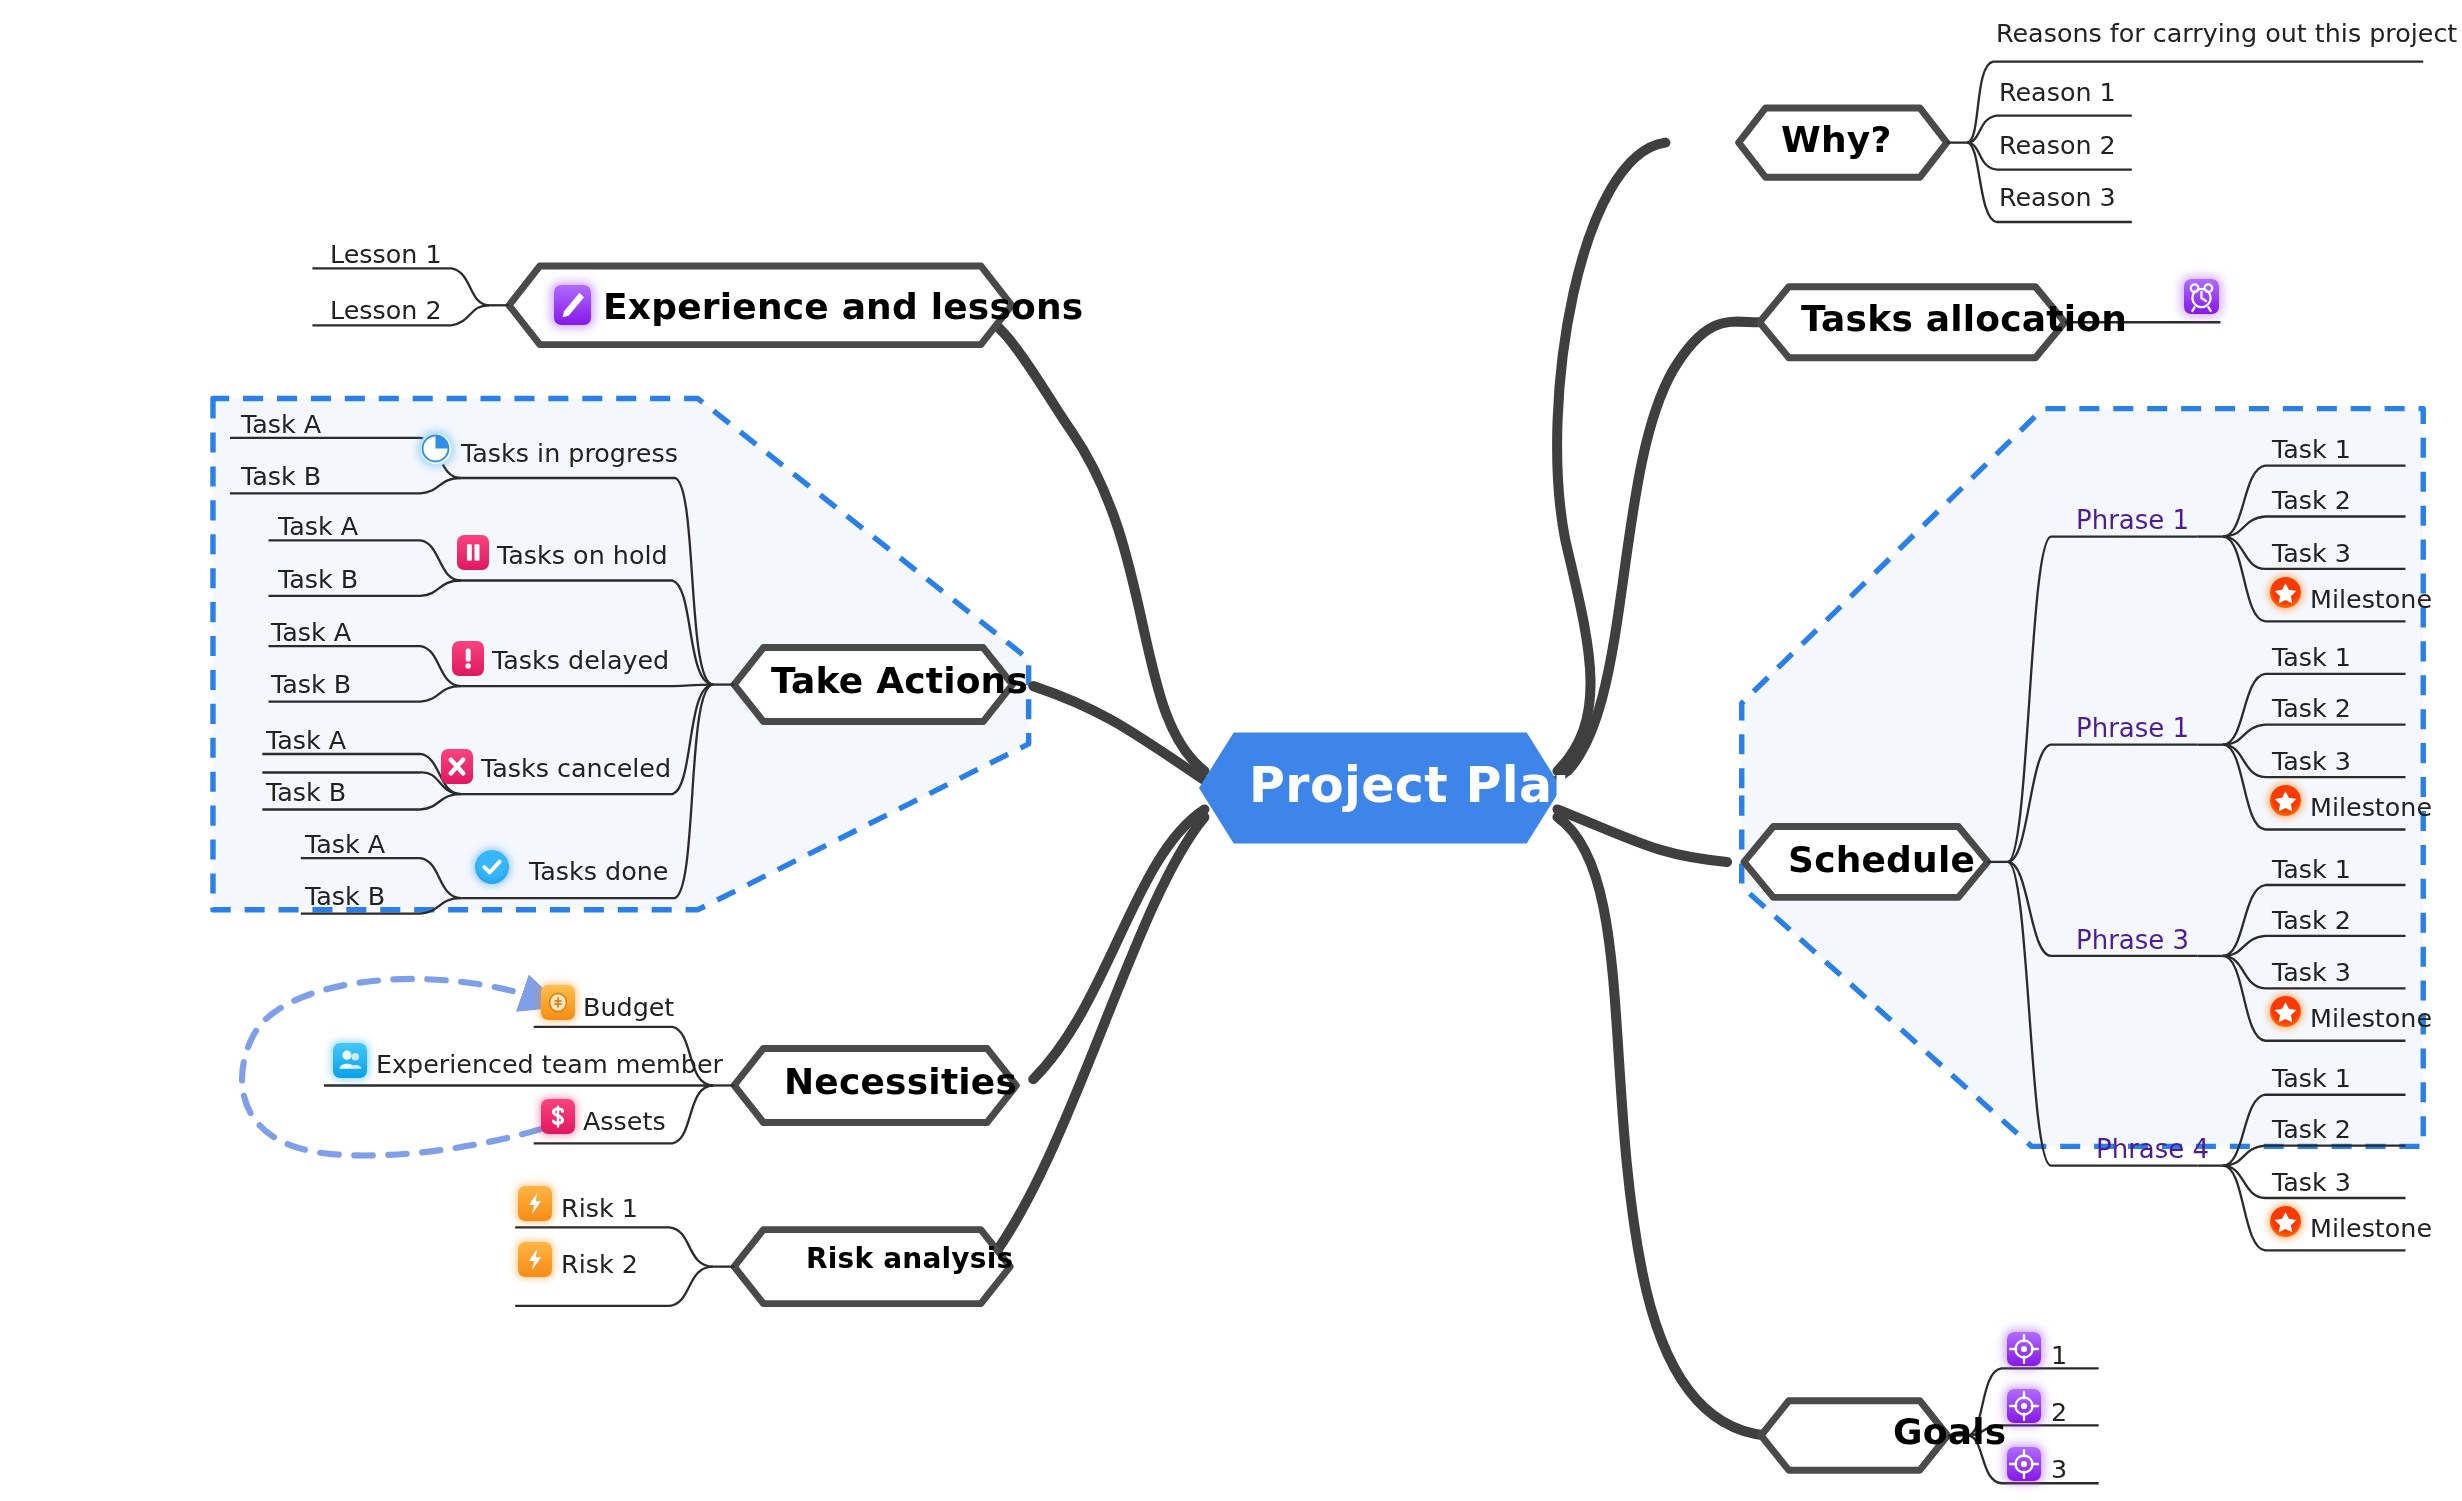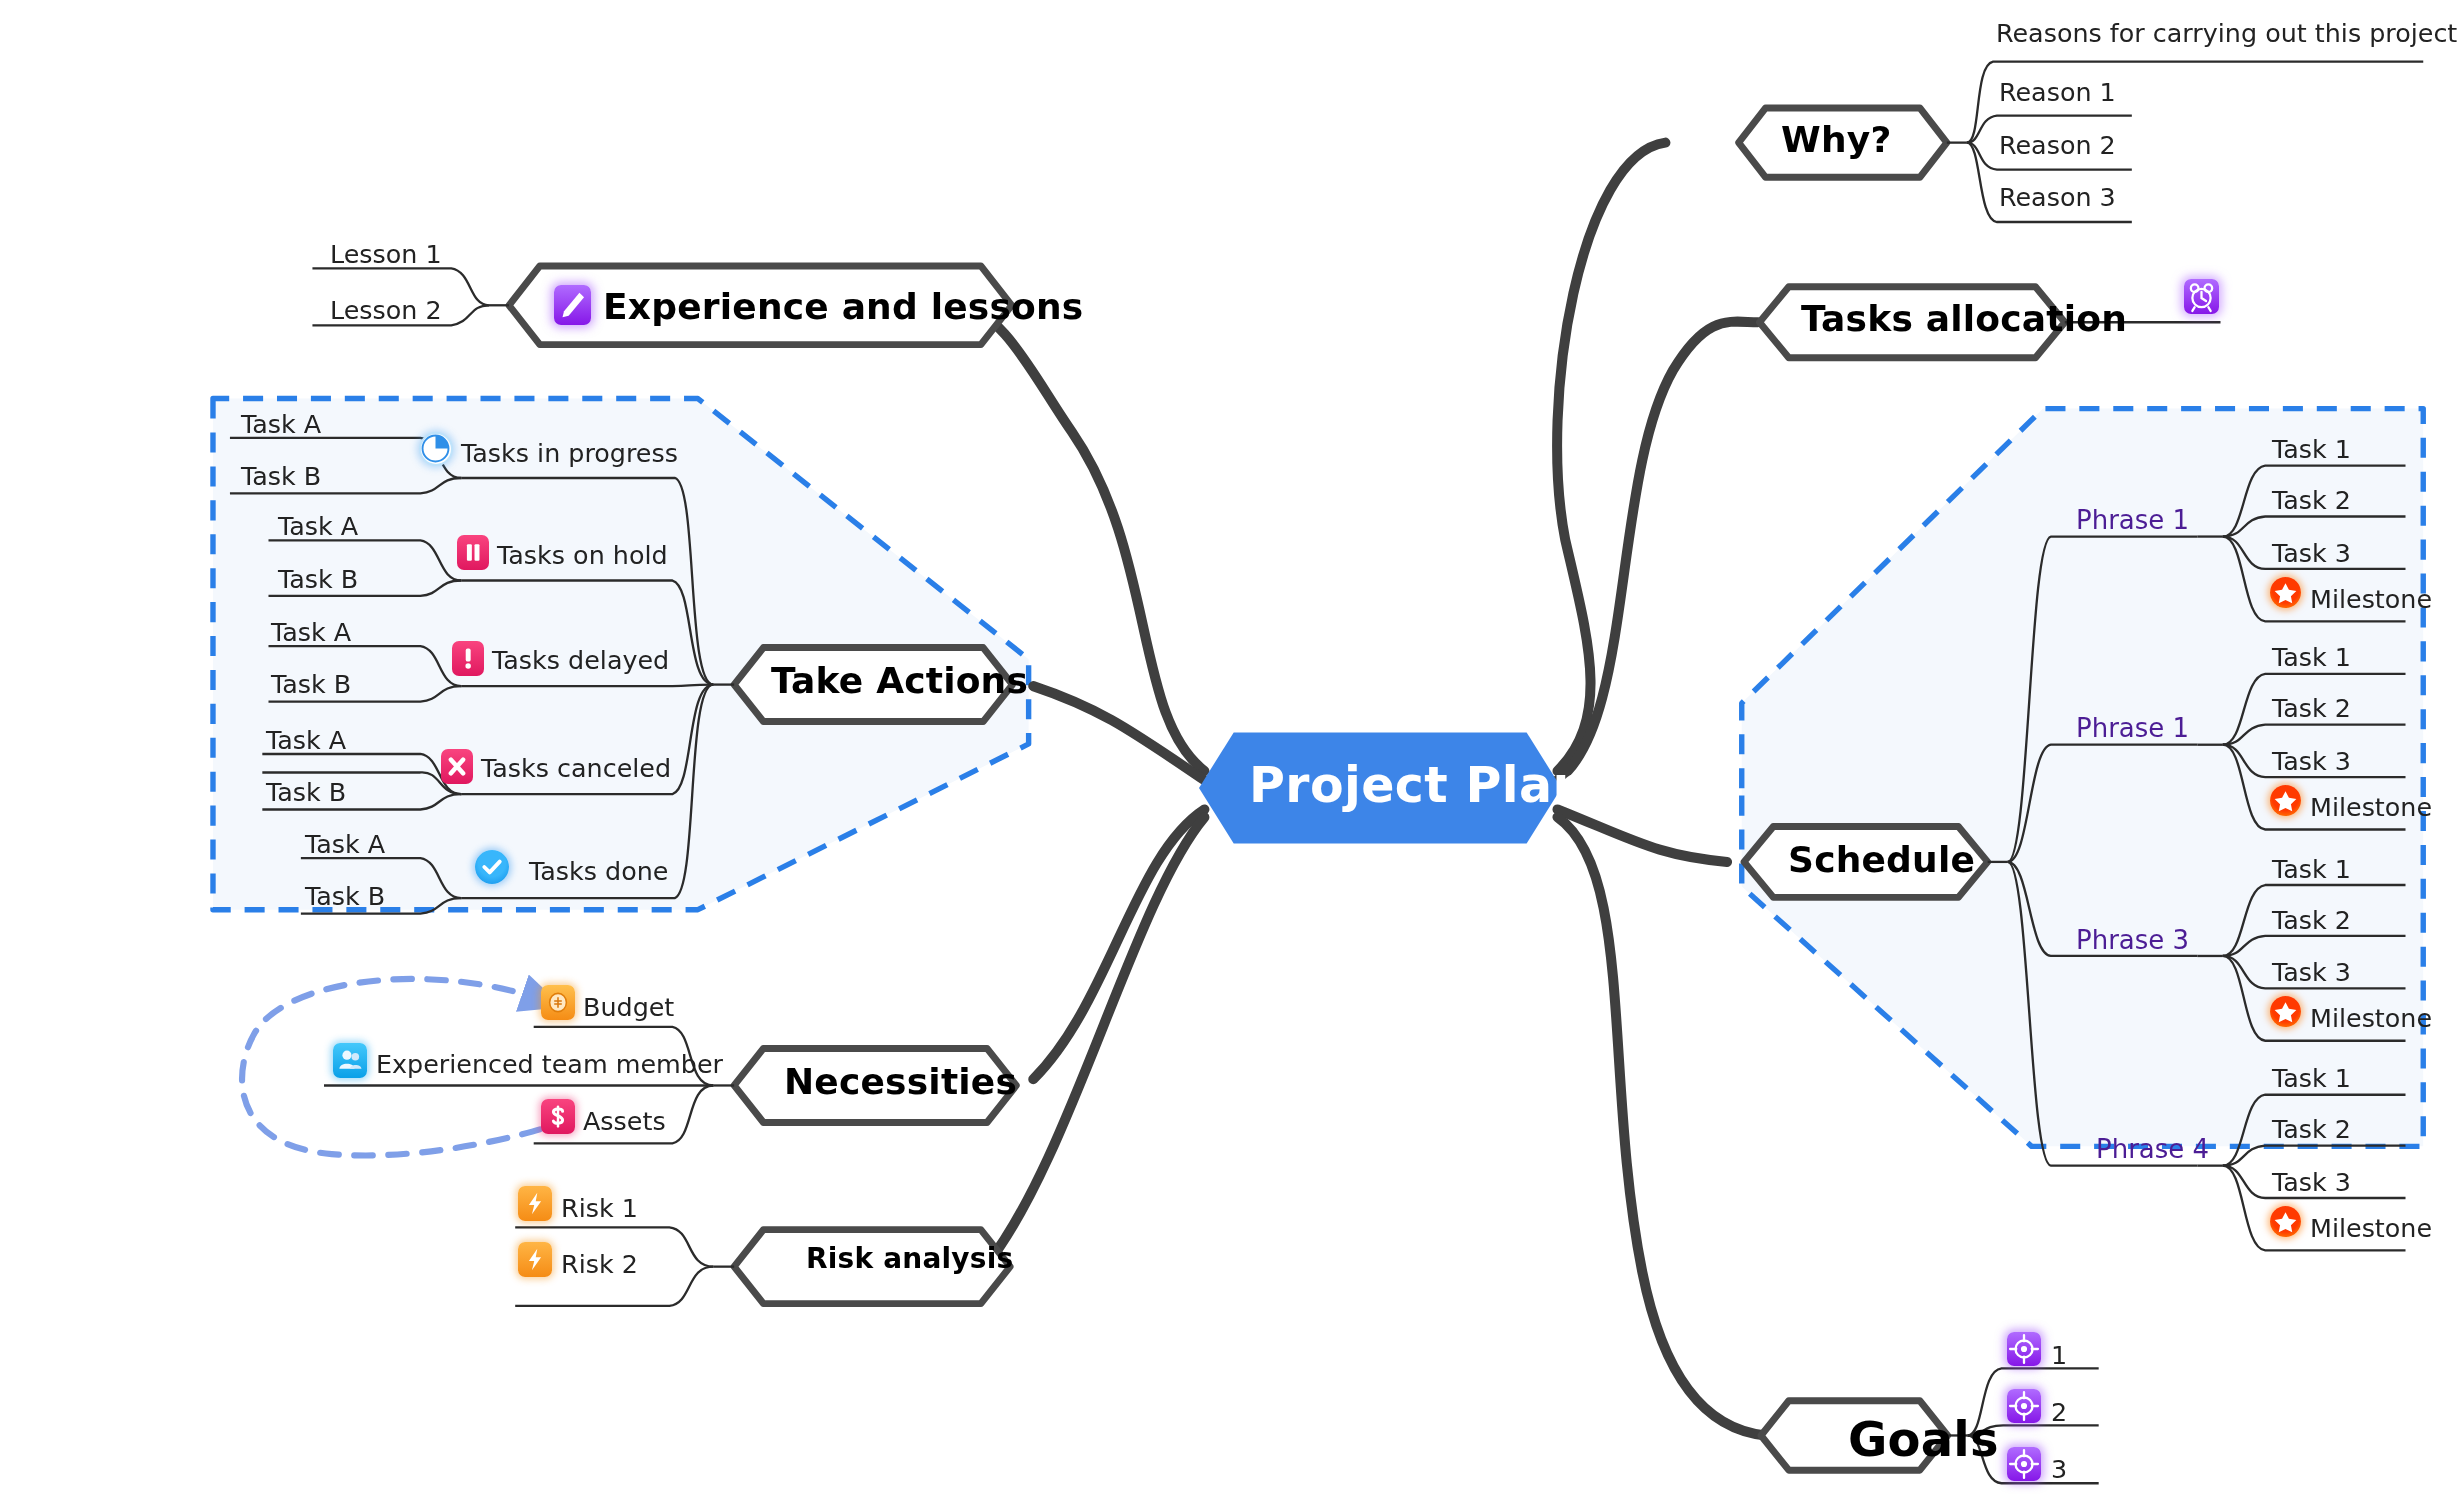--- a/index.html
+++ b/index.html
@@ -292,21 +292,21 @@
   <div class="lbl leaf" style="left:2272px;top:1167px;">Task 3</div>
   <div class="chip" style="left:2270px;top:1206px;width:31px;height:31px;border-radius:15.4px;
        background:radial-gradient(circle at 50% 40%, #ff3a00 55%, #ff9a00 100%);
        box-shadow:0 0 7.7px 2.3px rgba(255,120,0,.5);">
     <svg width="31" height="31" viewBox="0 0 40 40">
       <path d="M20,8 L24.4,16.6 L34,18 L27,24.7 L28.7,34 L20,29.6 L11.3,34 L13,24.7 L6,18 L15.6,16.6 Z" fill="#ffffff"></path>
     </svg>
   </div>
   <div class="lbl leaf" style="left:2310px;top:1213px;">Milestone</div>
 
-  <div class="lbl hexlabel" style="left:1848px;top:1411px;font-size:48px;">Goals</div>
+  <div class="lbl hexlabel" style="left:1893px;top:1411px;font-size:36px;">Goals</div>
 
   <div class="chip" style="left:2007px;top:1332px;width:34px;height:34px;
        background:linear-gradient(180deg,#b06bff,#8617e8);box-shadow:0 0 8.5px 3.1px rgba(160,80,250,.5);">
     <svg width="34" height="34" viewBox="0 0 44 44">
       <circle cx="22" cy="22" r="11" fill="none" stroke="#ffffff" stroke-width="3"></circle>
       <circle cx="22" cy="22" r="4" fill="#ffffff"></circle>
       <path d="M22,4 L22,12 M22,32 L22,40 M4,22 L12,22 M32,22 L40,22" stroke="#ffffff" stroke-width="3" stroke-linecap="round"></path>
     </svg>
   </div>
   <div class="lbl leaf" style="left:2051px;top:1340px;">1</div>

